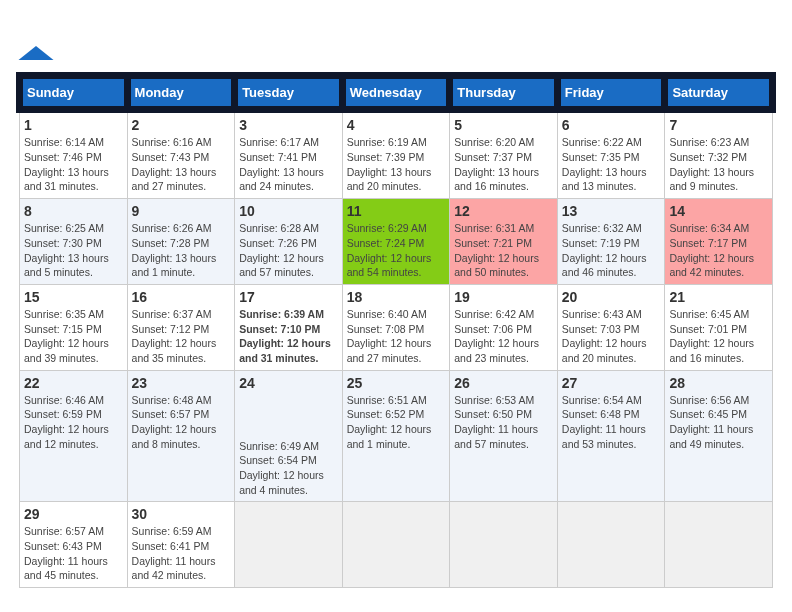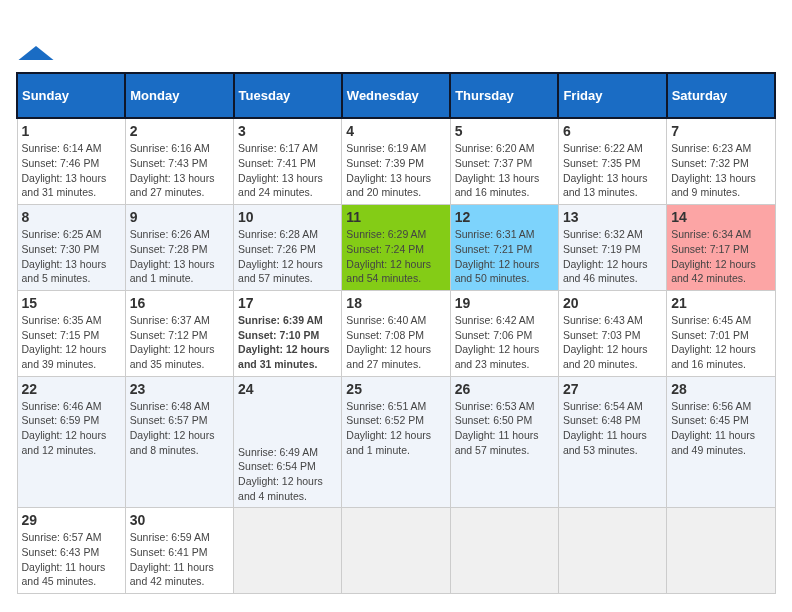--- a/index.html
+++ b/index.html
@@ -52,25 +52,25 @@
       color: #555;
     }
     .calendar {
       width: 100%;
       border-collapse: collapse;
       font-size: 11px;
     }
     .calendar th {
       background: #1a6cc4;
       color: #fff;
-      padding: 14px 4px;
+      padding: 6px 4px;
       text-align: left;
       font-size: 13px;
       font-weight: bold;
-      border: 2px solid #0f172a;
+      border: 7px solid #0f172a;
     }
     .calendar td {
       border: 1px solid #ccc;
       vertical-align: top;
       padding: 4px;
       width: calc(100% / 7);
       min-height: 80px;
       background: #fff;
     }
     .calendar tr:nth-child(even) td {
@@ -200,21 +200,21 @@
 Daylight: 12 hours
 and 57 minutes.</div>
         </td>
         <td style="background: #84cc16;">
           <span class="day-num">11</span>
           <div class="day-info" style="white-space: pre-line;">Sunrise: 6:29 AM
 Sunset: 7:24 PM
 Daylight: 12 hours
 and 54 minutes.</div>
         </td>
-        <td style="background: #7dd3fc;">
+        <td style="background: #fca5a5;">
           <span class="day-num">12</span>
           <div class="day-info" style="white-space: pre-line;">Sunrise: 6:31 AM
 Sunset: 7:21 PM
 Daylight: 12 hours
 and 50 minutes.</div>
         </td>
         <td style="background: rgb(240, 244, 250);">
           <span class="day-num">13</span>
           <div class="day-info" style="white-space: pre-line;">Sunrise: 6:32 AM
 Sunset: 7:19 PM

